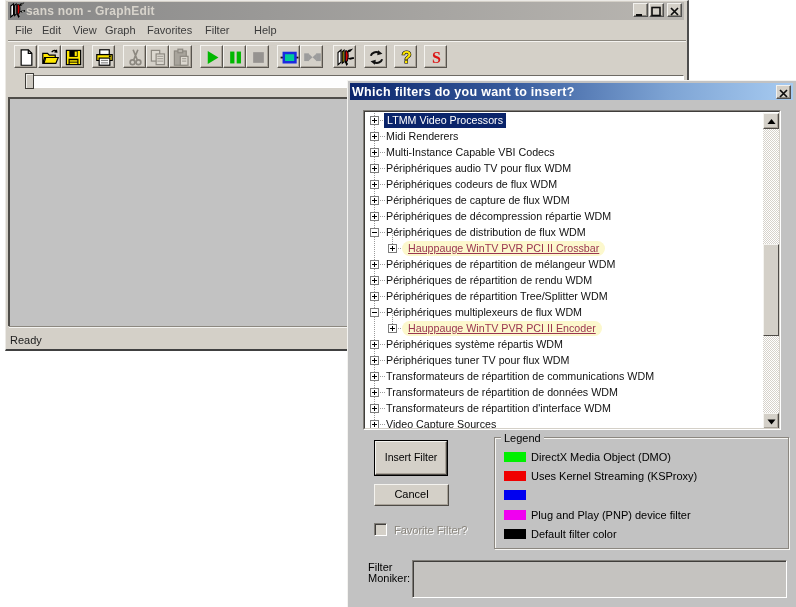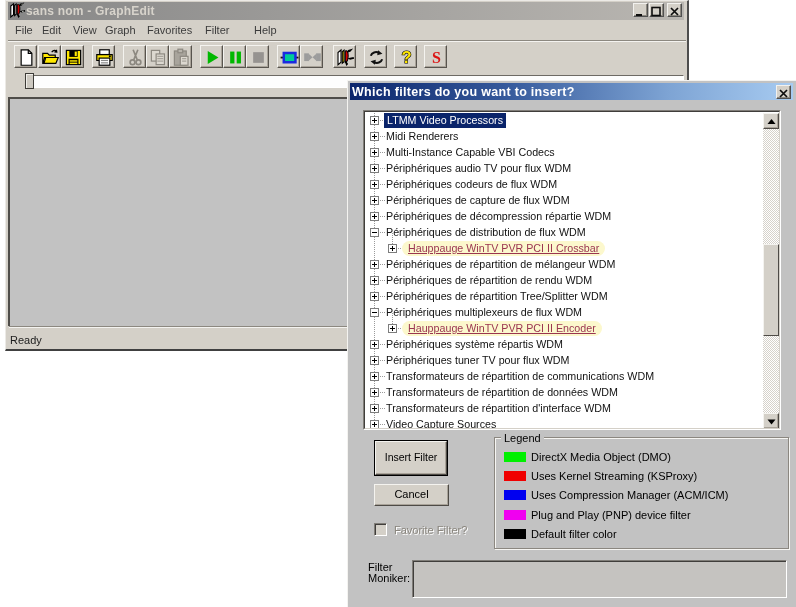--- a/index.html
+++ b/index.html
@@ -413,20 +413,19 @@
   <div id="cnlbtn">Cancel</div>
   <div id="favchk"></div>
   <div id="favlbl">Favorite Filter?</div>
   <div id="legend"></div>
   <div id="legtitle">Legend</div>
   <div class="sw" style="top:371px;background:#00f000"></div>
   <div class="swl" style="top:370px">DirectX Media Object (DMO)</div>
   <div class="sw" style="top:390px;background:#f00000"></div>
   <div class="swl" style="top:389px">Uses Kernel Streaming (KSProxy)</div>
   <div class="sw" style="top:409px;background:#0000f0"></div>
-  <div class="swl" style="top:408px">Uses Compression Manager (ACM/ICM)</div>
   <div class="sw" style="top:429px;background:#f000f0"></div>
   <div class="swl" style="top:428px">Plug and Play (PNP) device filter</div>
   <div class="sw" style="top:448px;background:#000"></div>
   <div class="swl" style="top:447px">Default filter color</div>
   <div id="monlbl">Filter<br>Moniker:</div>
   <div id="monbox"></div>
 </div>
 
 </body></html>

